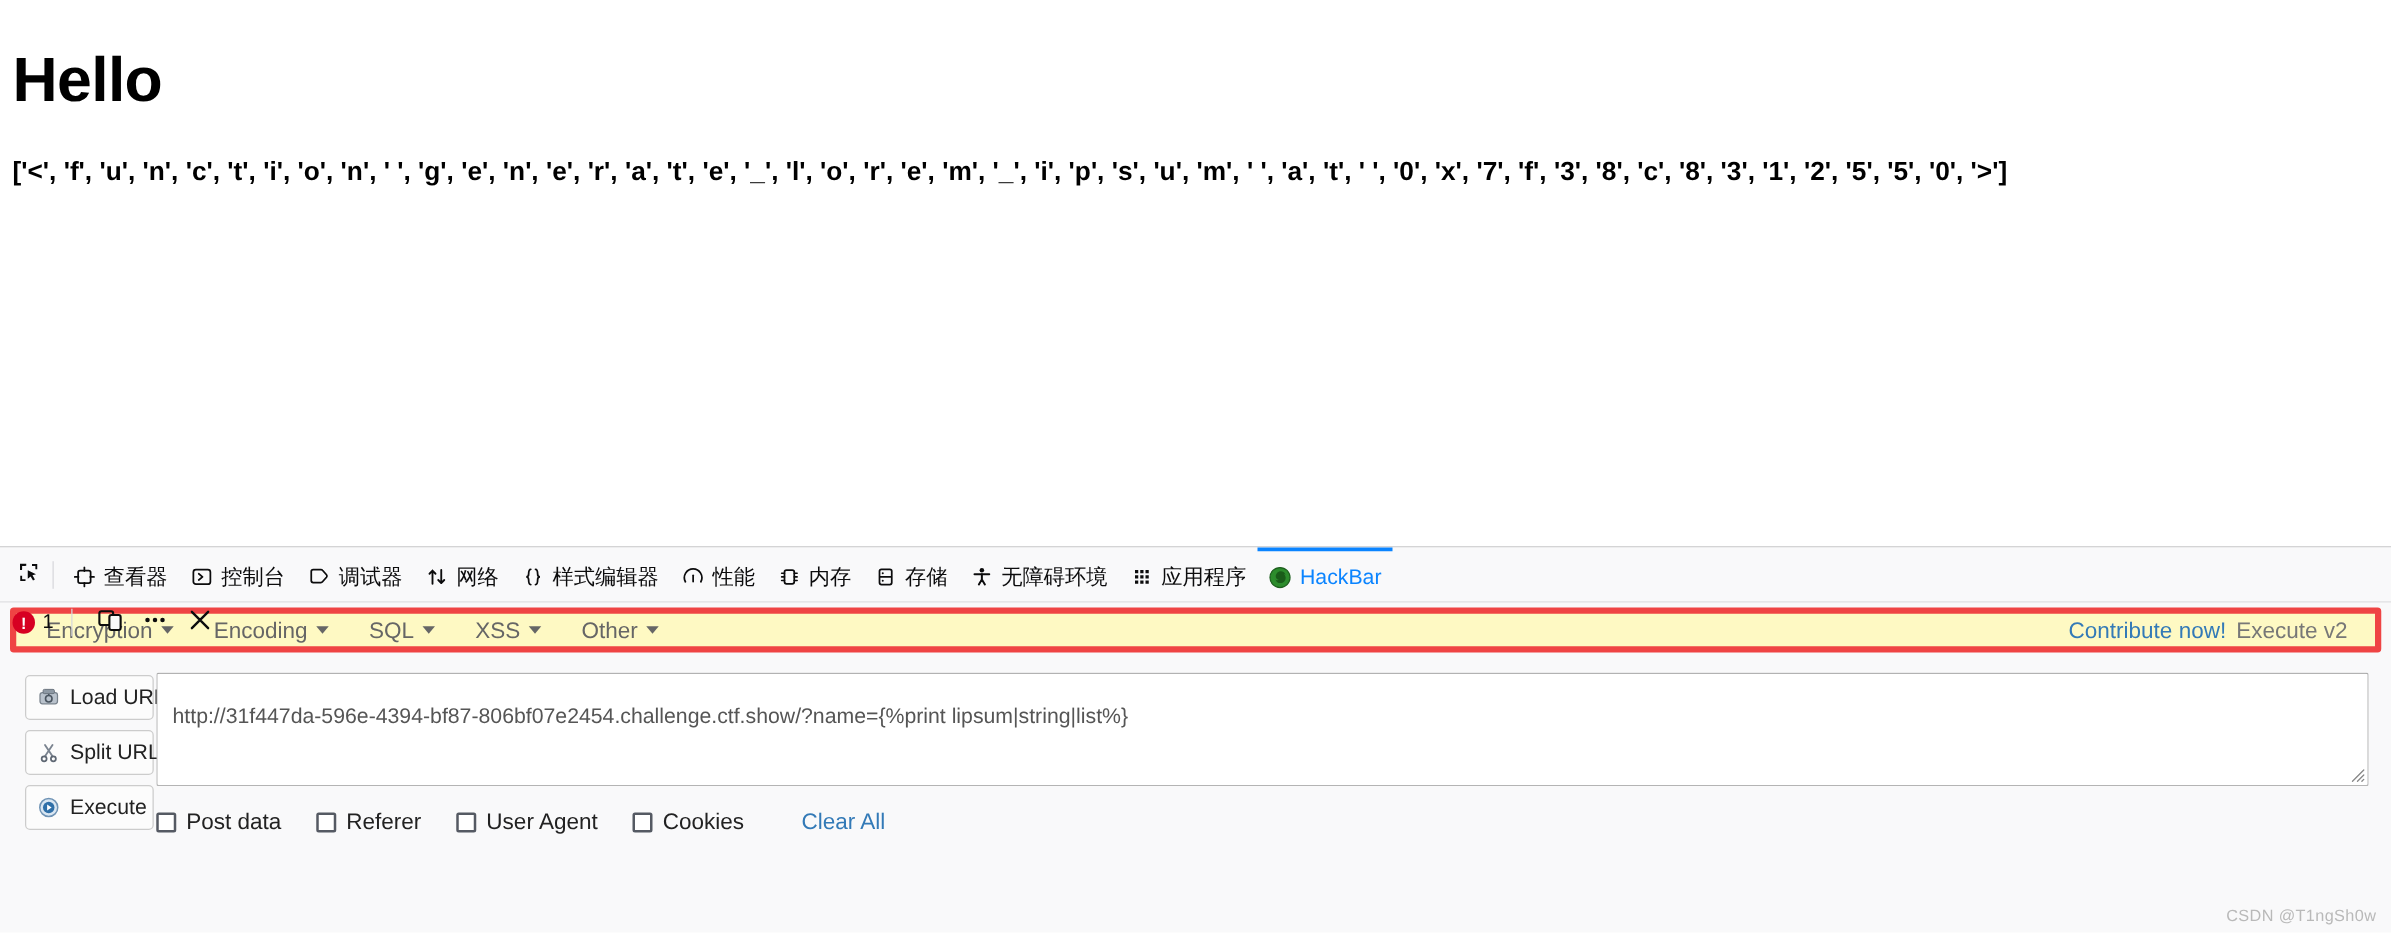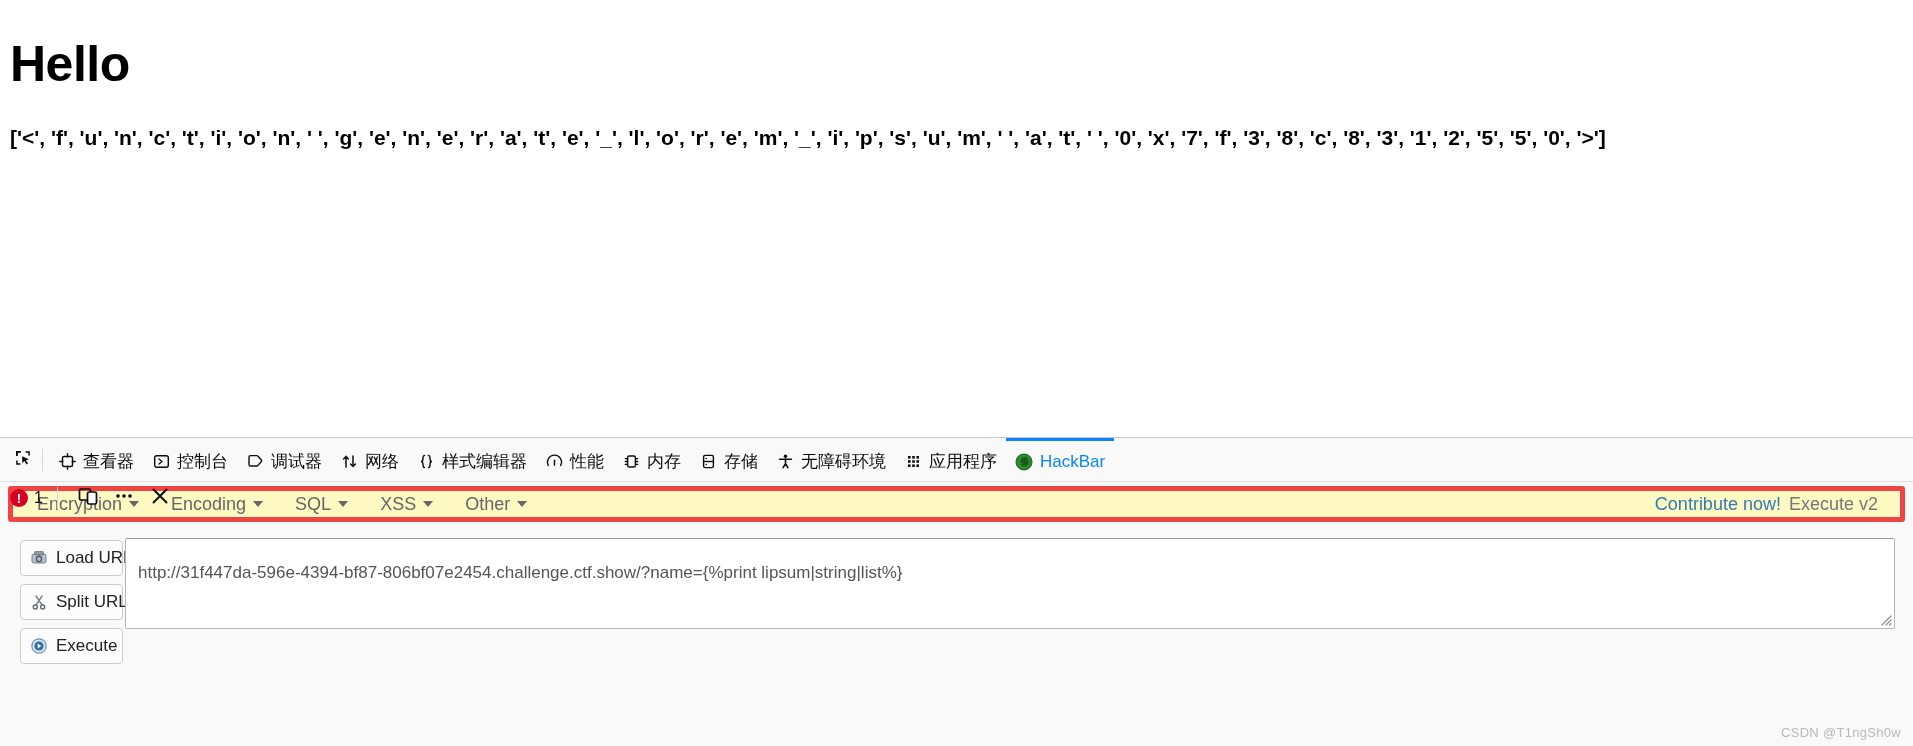--- a/index.html
+++ b/index.html
@@ -499,17 +499,36 @@
     <div id="hb-right">
       <div id="hb-url-box">
         <div id="hb-url-text">http://31f447da-596e-4394-bf87-806bf07e2454.challenge.ctf.show/?name={%print lipsum|string|list%}</div>
         <span class="resize-grip">
           <svg width="14" height="14" viewBox="0 0 14 14">
             <path d="M13 4L4 13M13 8L8 13M13 11.5L11.5 13" stroke="#8a8a8a" stroke-width="1.1" stroke-linecap="round"></path>
           </svg>
         </span>
       </div>
 
+      <div id="hb-options">
+        <div class="hb-check">
+          <span class="chk"></span>
+          <span>Post data</span>
+        </div>
+        <div class="hb-check">
+          <span class="chk"></span>
+          <span>Referer</span>
+        </div>
+        <div class="hb-check">
+          <span class="chk"></span>
+          <span>User Agent</span>
+        </div>
+        <div class="hb-check">
+          <span class="chk"></span>
+          <span>Cookies</span>
+        </div>
+        <span class="hb-clear">Clear All</span>
+      </div>
     </div>
   </div>
 
   <div id="watermark">CSDN @T1ngSh0w</div>
 </div>
 
 </body></html>

